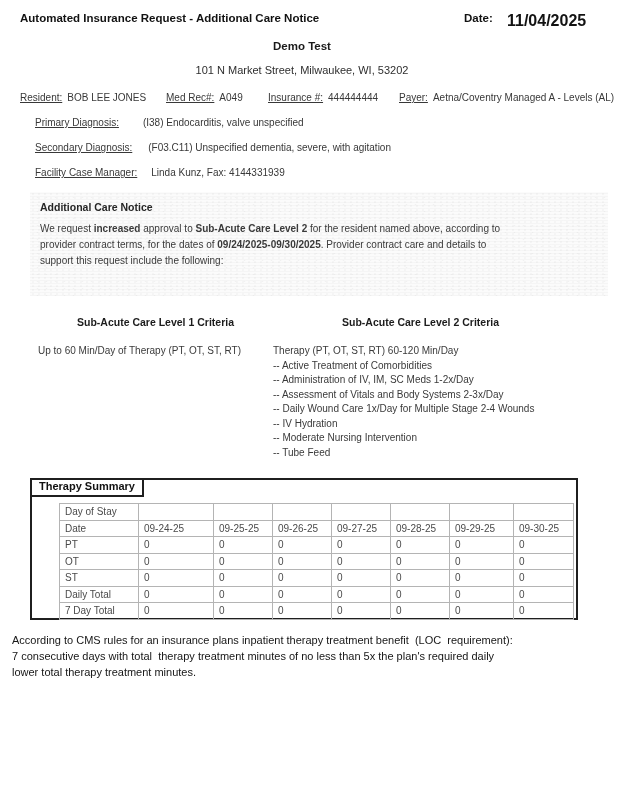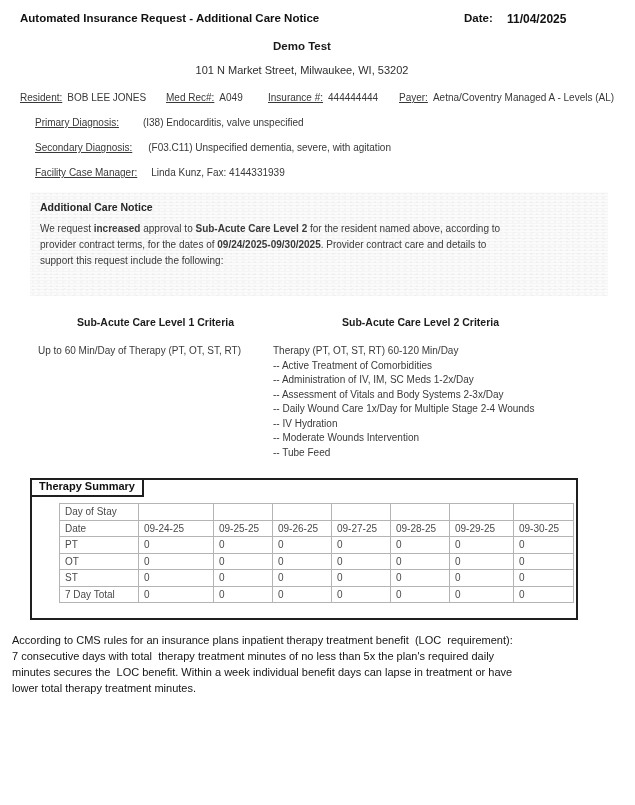--- a/index.html
+++ b/index.html
@@ -7,21 +7,21 @@
     position:relative;width:635px;height:805px;background:#ffffff;
     font-family:"Liberation Sans",sans-serif;color:#222;overflow:hidden;
   }
   .abs{position:absolute;white-space:nowrap;}
   .b{font-weight:bold;}
   .u{text-decoration:underline;}
 
   
   .doc-title{left:20px;top:12px;font-size:11.5px;font-weight:bold;color:#121212;}
   .date-label{left:464px;top:12px;font-size:11.5px;font-weight:bold;color:#121212;}
-  .date-value{left:507px;top:12px;font-size:12px;font-weight:bold;color:#121212;}
+  .date-value{left:507px;top:12px;font-size:16px;font-weight:bold;color:#121212;}
   .facility-name{left:0;top:40px;width:604px;text-align:center;font-size:11.5px;font-weight:bold;color:#1a1a1a;}
   .facility-address{left:0;top:64px;width:604px;text-align:center;font-size:11px;color:#2e2e2e;}
 
   
   .pair{top:92px;font-size:10px;color:#383838;}
   .pair .lbl{text-decoration:underline;}
   .pair .val{margin-left:5px;}
   .p1{left:20px;} .p2{left:166px;} .p3{left:268px;} .p4{left:399px;}
 
   
@@ -111,21 +111,21 @@
   <div class="abs crit-l1">
       <div>Up to 60 Min/Day of Therapy (PT, OT, ST, RT)</div>
     </div>
   <div class="abs crit-l2">
       <div>Therapy (PT, OT, ST, RT) 60-120 Min/Day</div>
       <div>-- Active Treatment of Comorbidities</div>
       <div>-- Administration of IV, IM, SC Meds 1-2x/Day</div>
       <div>-- Assessment of Vitals and Body Systems 2-3x/Day</div>
       <div>-- Daily Wound Care 1x/Day for Multiple Stage 2-4 Wounds</div>
       <div>-- IV Hydration</div>
-      <div>-- Moderate Wounds Intervention</div>
+      <div>-- Moderate Nursing Intervention</div>
       <div>-- Tube Feed</div>
     </div>
 
   <div class="abs summary-box"></div>
   <div class="abs summary-tab">Therapy Summary</div>
   <div class="abs summary-table">
     <table>
       <colgroup>
         <col style="width:79px">
           <col style="width:75px">
@@ -181,33 +181,42 @@
             <td>ST</td>
             <td>0</td>
             <td>0</td>
             <td>0</td>
             <td>0</td>
             <td>0</td>
             <td>0</td>
             <td>0</td>
           </tr>
           <tr>
+            <td>Daily Total</td>
+            <td>0</td>
+            <td>0</td>
+            <td>0</td>
+            <td>0</td>
+            <td>0</td>
+            <td>0</td>
+            <td>0</td>
+          </tr>
+          <tr>
             <td>7 Day Total</td>
             <td>0</td>
             <td>0</td>
             <td>0</td>
             <td>0</td>
             <td>0</td>
             <td>0</td>
             <td>0</td>
           </tr>
         </tbody>
     </table>
   </div>
 
   <div class="abs footer">
       <div>According to CMS rules for an insurance plans inpatient therapy treatment benefit&nbsp; (LOC&nbsp; requirement):</div>
       <div>7 consecutive days with total&nbsp; therapy treatment minutes of no less than 5x the plan's required daily</div>
-      <div>minutes secures the&nbsp; LOC benefit. Within a week individual benefit days can lapse in treatment or have</div>
       <div>lower total therapy treatment minutes.</div>
     </div>
 
 </div>
 
 </body></html>

